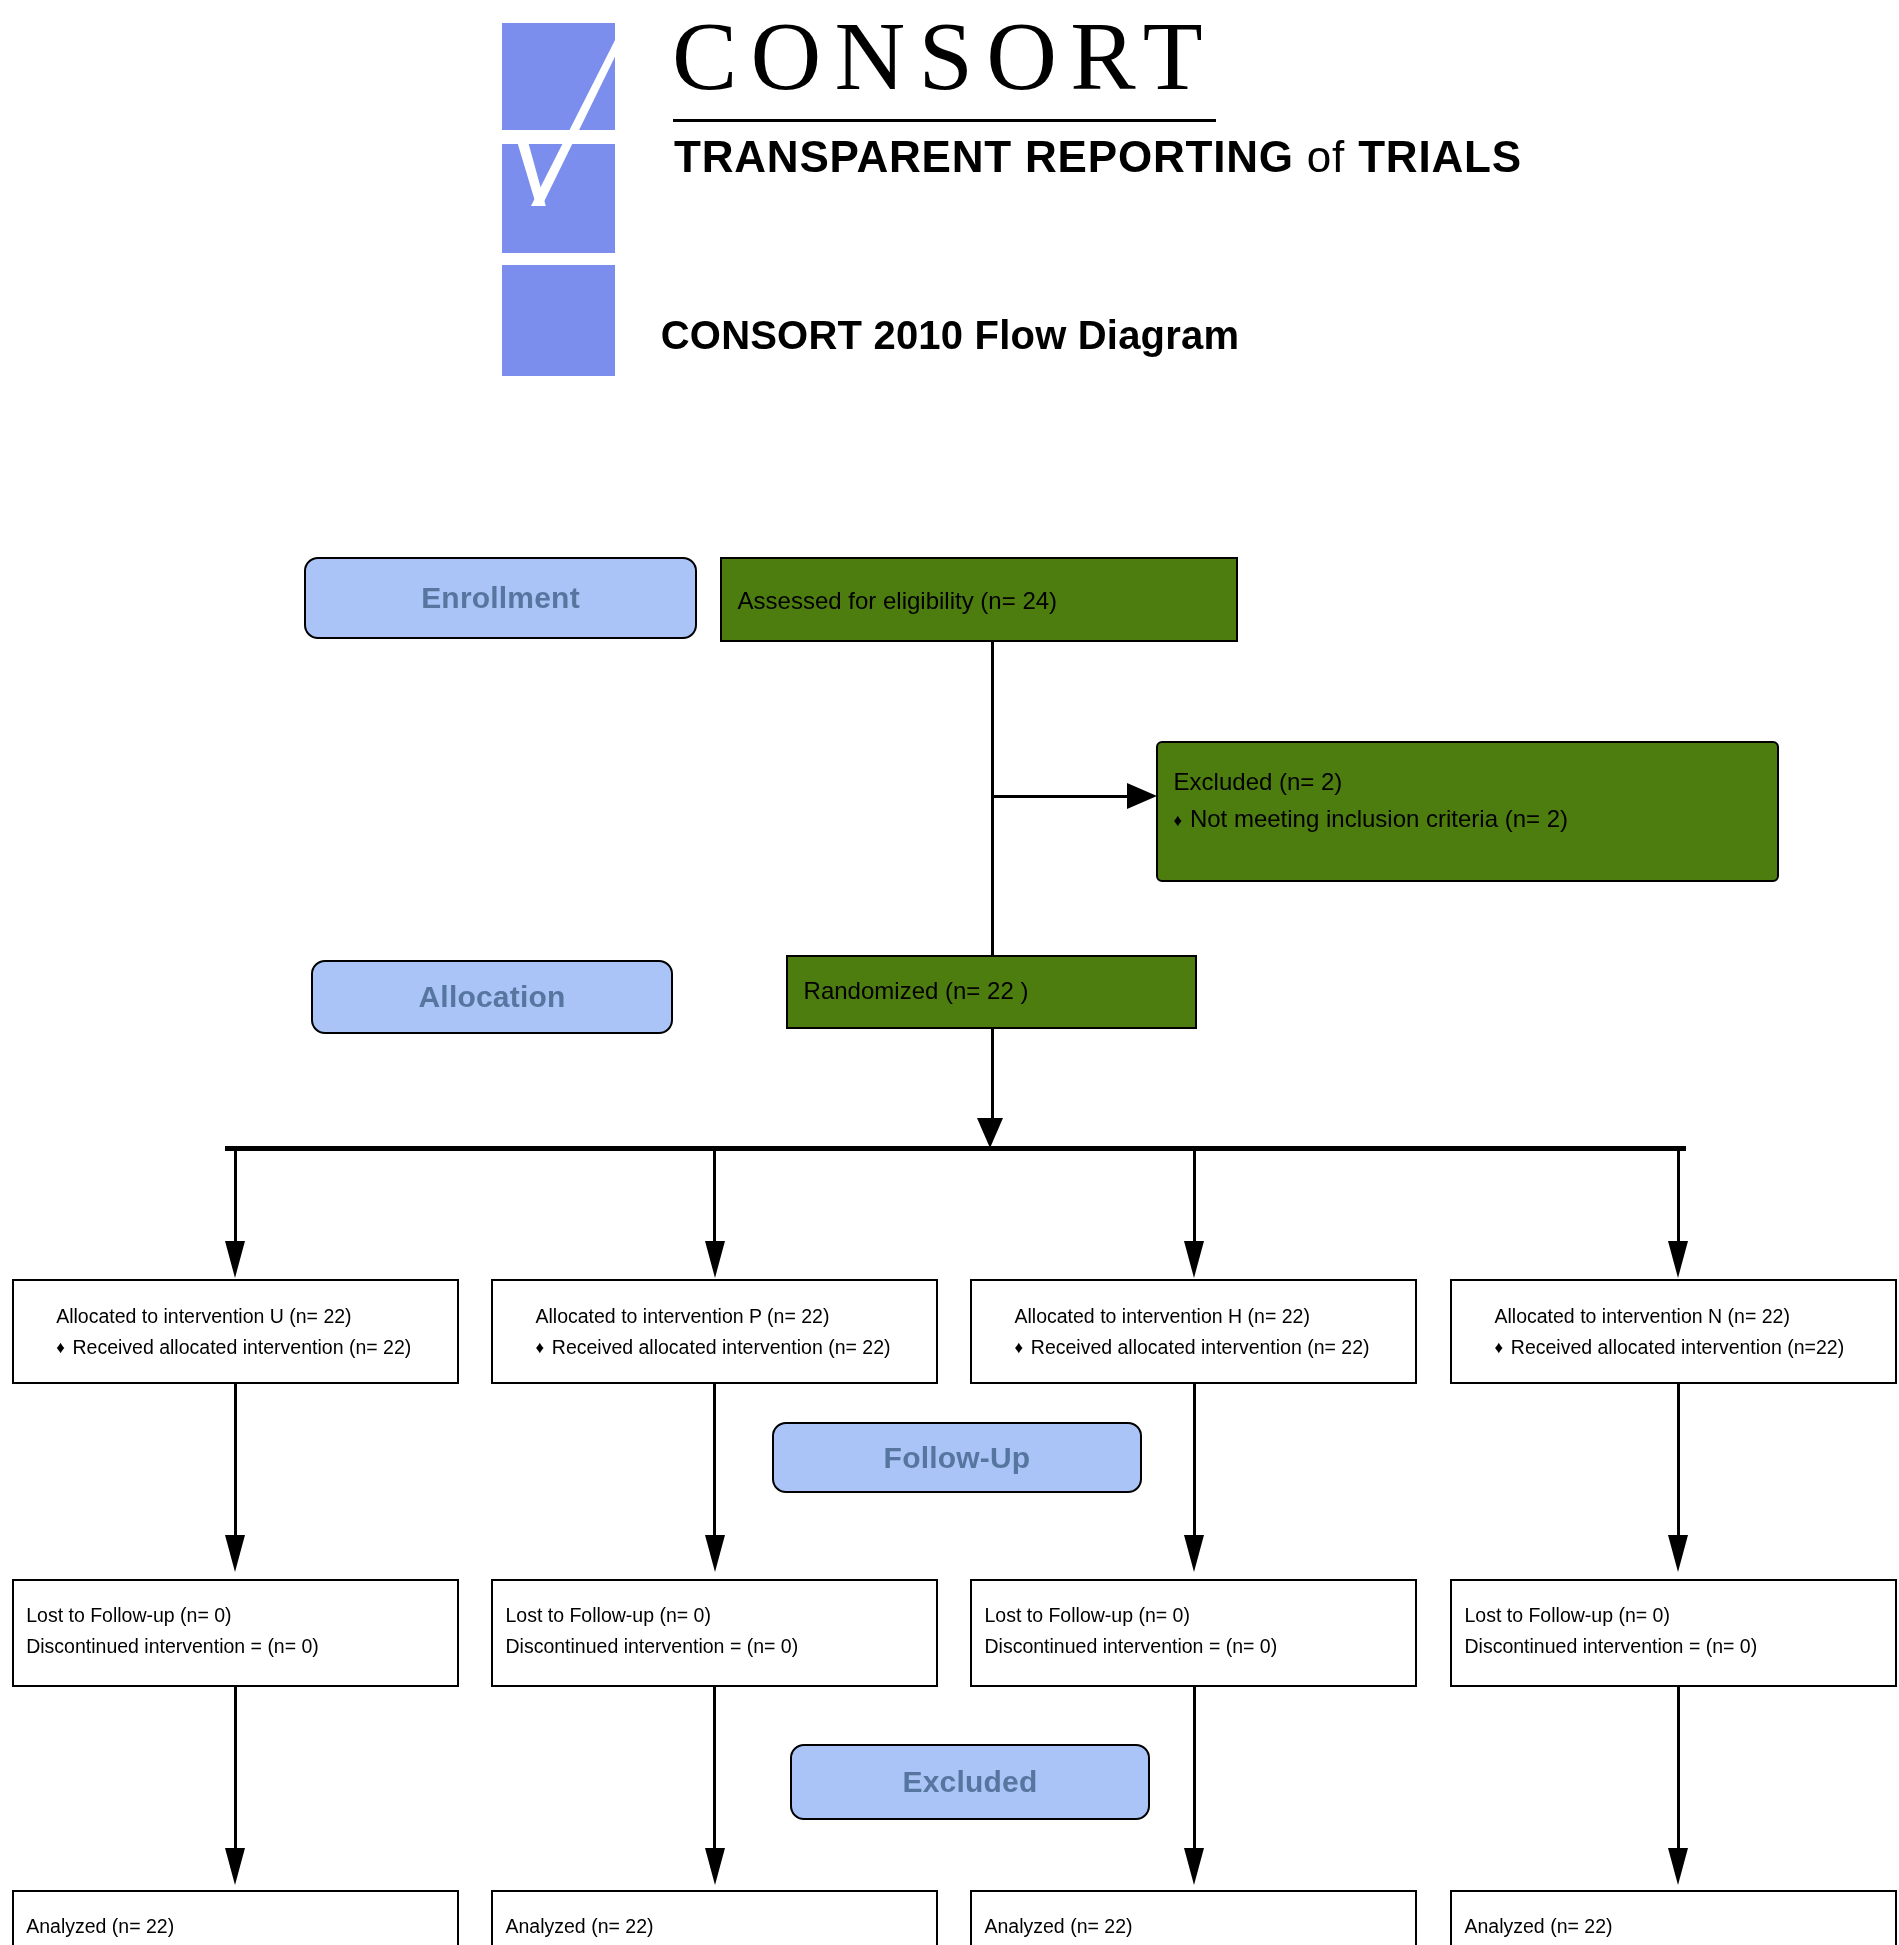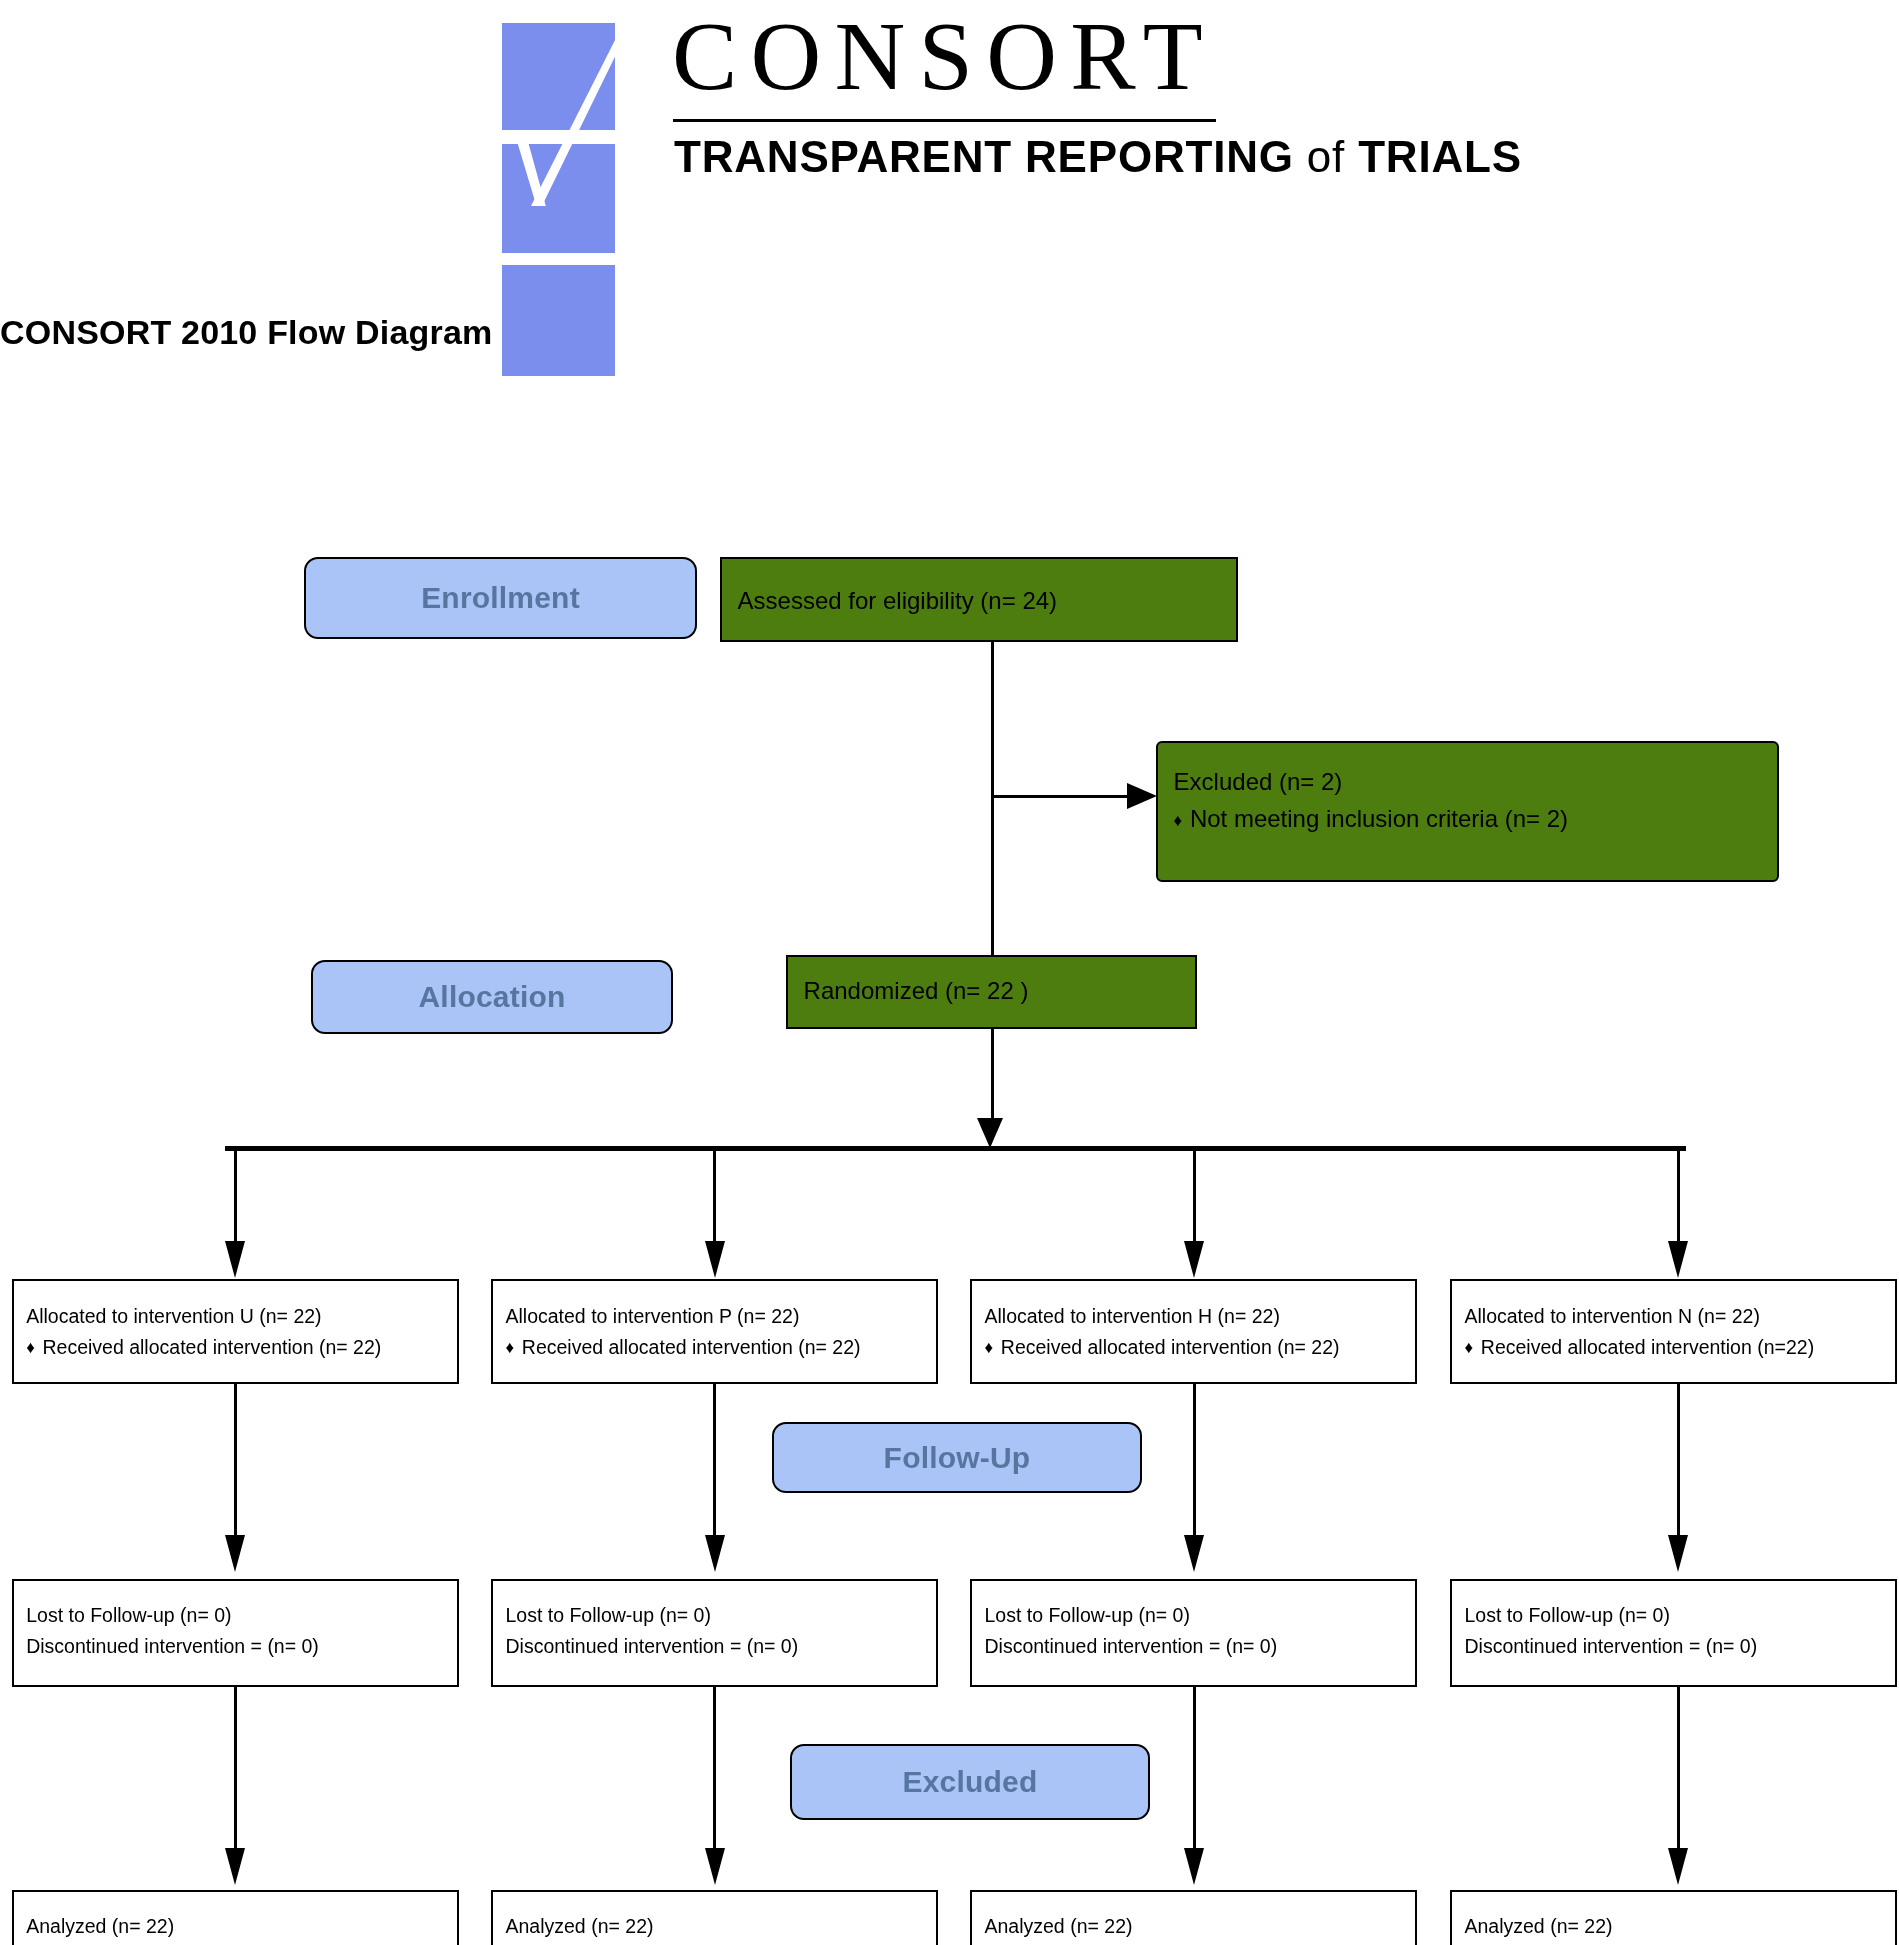--- a/index.html
+++ b/index.html
@@ -66,22 +66,22 @@
     letter-spacing:0.8px;
     white-space:nowrap;
   }
   .logo-sub .of{font-weight:400;font-style:normal;}
 
   
   #doc-title{
     position:absolute;
     left:0; top:313px;
     width:1900px;
-    text-align:left;
-    font-size:34px;
+    text-align:center;
+    font-size:40px;
     font-weight:700;
     letter-spacing:0.2px;
   }
 
   
   .badge{
     position:absolute;
     background:#aac4f7;
     border:2.7px solid #000;
     border-radius:14px;
@@ -135,21 +135,21 @@
   .col-box{
     position:absolute;
     background:#fff;
     border:2.3px solid #000;
     box-sizing:border-box;
   }
   .col-box .lines{position:absolute;left:0;right:0;padding:0 12.5px;box-sizing:border-box;}
   .col-box .ln{font-size:19.5px;line-height:1.62;white-space:nowrap;}
 
   .alloc-box{top:1279px;height:105px;}
-  .alloc-box .lines{top:19.5px;}
+  .alloc-box .lines{top:19.5px;margin-left:30px;}
   #alloc-0{left:11.7px;   width:447px;}
   #alloc-1{left:491px; width:447px;}
   #alloc-2{left:970px; width:447px;}
   #alloc-3{left:1450px; width:447px;}
 
   .fu-box{top:1579px;height:108px;}
   .fu-box .lines{top:18.7px;}
   #fu-0{left:11.7px;   width:447px;}
   #fu-1{left:491px; width:447px;}
   #fu-2{left:970px; width:447px;}

